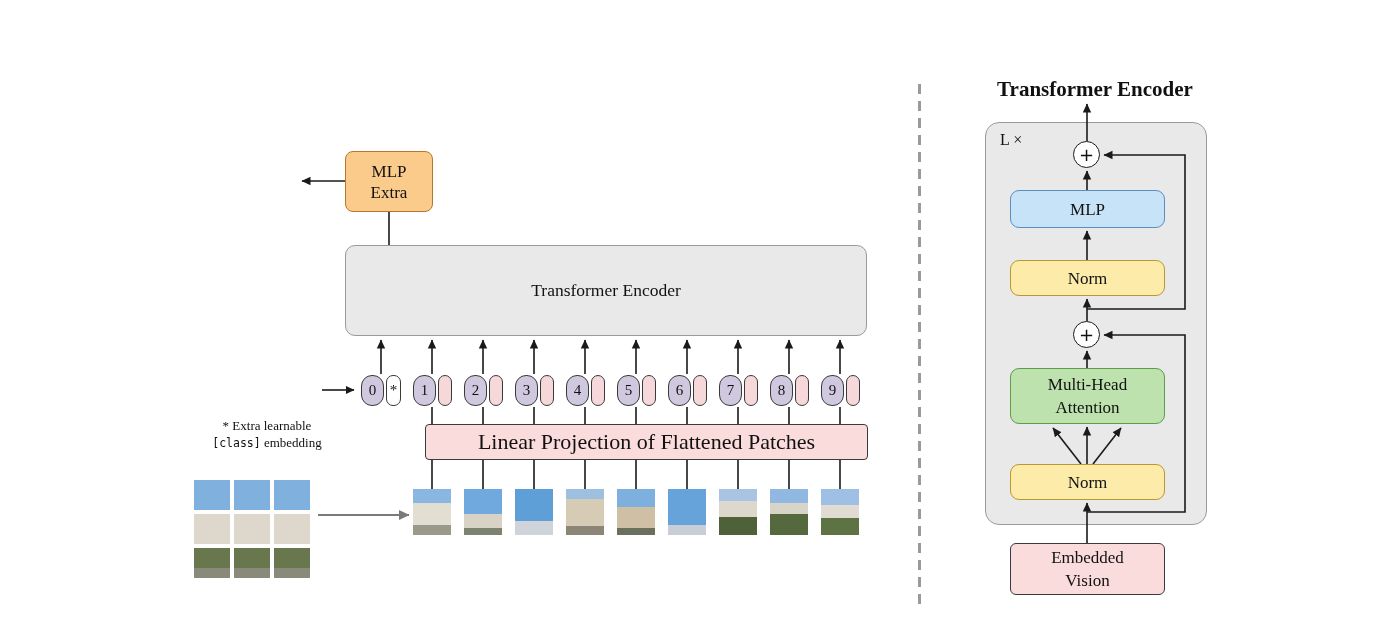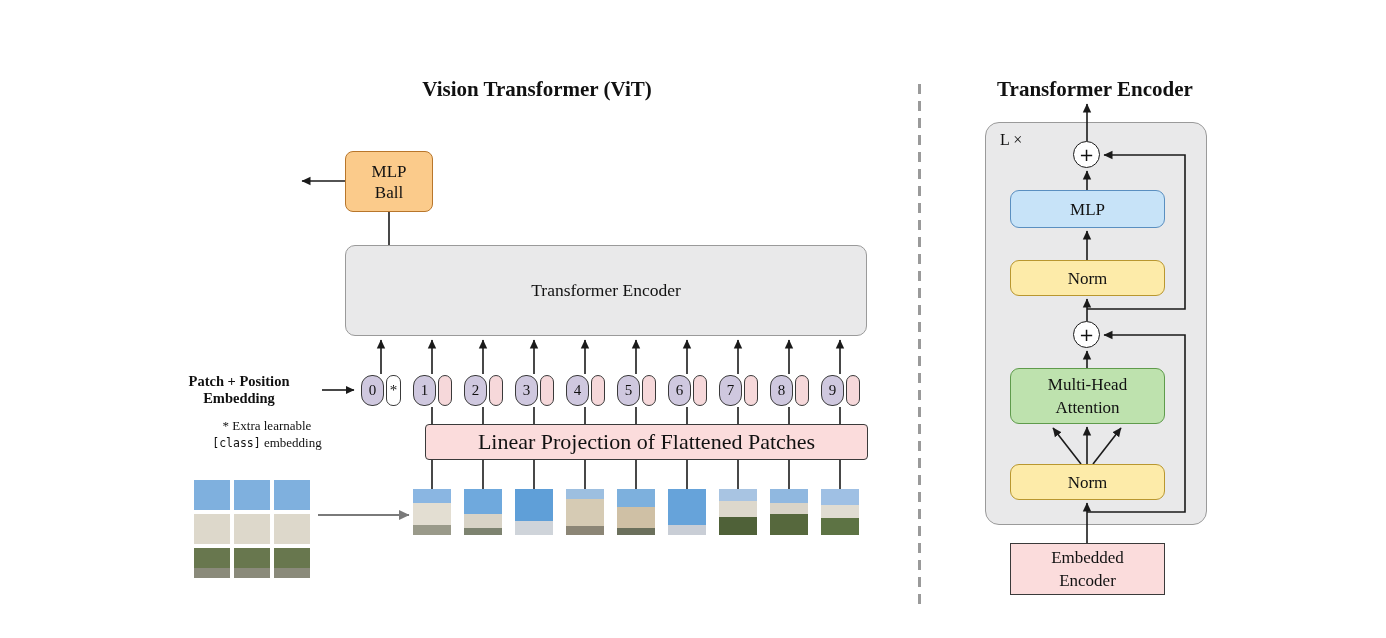--- a/index.html
+++ b/index.html
@@ -81,21 +81,21 @@
   .plus-top { left:1073px; top:141px; }
   .plus-mid { left:1073px; top:321px; }
 
   .rbox { position:absolute; z-index:10; left:1010px; width:155px;
           display:flex; flex-direction:column; align-items:center; justify-content:center;
           border-radius:9px; font-size:17px; line-height:23px; text-align:center; }
   .mlp-box  { top:190px; height:38px; background:#C7E3F8; border:1.4px solid #5A8FC0; }
   .norm1    { top:260px; height:36px; background:#FDEBA9; border:1.4px solid #B9972F; }
   .mha-box  { top:368px; height:56px; background:#BEE2AE; border:1.4px solid #5F9B4C; }
   .norm2    { top:464px; height:36px; background:#FDEBA9; border:1.4px solid #B9972F; }
-  .embp     { top:543px; height:52px; background:#FBDCDC; border:1.4px solid #3A3A3A; border-radius:0; }
+  .embp     { top:543px; height:52px; background:#FBDCDC; border:1.4px solid #3A3A3A; border-radius:6px; }
 </style>
 </head>
 <body>
 
 <div class="canvas">
 
   <svg class="wires" width="1386" height="638" viewBox="0 0 1386 638">
     <defs>
       <marker id="ah" markerWidth="10" markerHeight="10" refX="8.5" refY="5" orient="auto" markerUnits="userSpaceOnUse">
         <path d="M0,0.8 L9,5 L0,9.2 z" fill="#1a1a1a"></path>
@@ -155,34 +155,29 @@
 
       <polyline points="1087,512 1185,512 1185,335 1104,335" marker-end="url(#ah)"></polyline>
       <polyline points="1087,309 1185,309 1185,155 1104,155" marker-end="url(#ah)"></polyline>
     </g>
     <g stroke="#7a7a7a" stroke-width="2.2" fill="none">
 
       <line x1="318" y1="515" x2="409" y2="515" marker-end="url(#ahg)"></line>
     </g>
   </svg>
 
-  <div class="title title-left">Vision Transformer (ViT)</div>
 
 
   <div class="mlp-head">
     <span>MLP</span>
-    <span>Ball</span>
+    <span>Extra</span>
   </div>
 
   <div class="enc-box">Transformer Encoder</div>
 
-  <div class="pp-label">
-    <div>Patch + Position</div>
-    <div>Embedding</div>
-  </div>
 
   <div class="footnote">
     <div>* Extra learnable</div>
     <div><span class="mono">[class]</span><span> embedding</span></div>
   </div>
 
   <div class="tok" style="left:361px">
     <div class="tok-num">0</div>
     <div class="tok-star">*</div>
   </div>
@@ -259,16 +254,16 @@
 
   <div class="rbox mlp-box">MLP</div>
   <div class="rbox norm1">Norm</div>
   <div class="rbox mha-box">
     <span>Multi-Head</span>
     <span>Attention</span>
   </div>
   <div class="rbox norm2">Norm</div>
   <div class="rbox embp">
     <span>Embedded</span>
-    <span>Encoder</span>
+    <span>Vision</span>
   </div>
 
 </div>
 
 </body></html>

